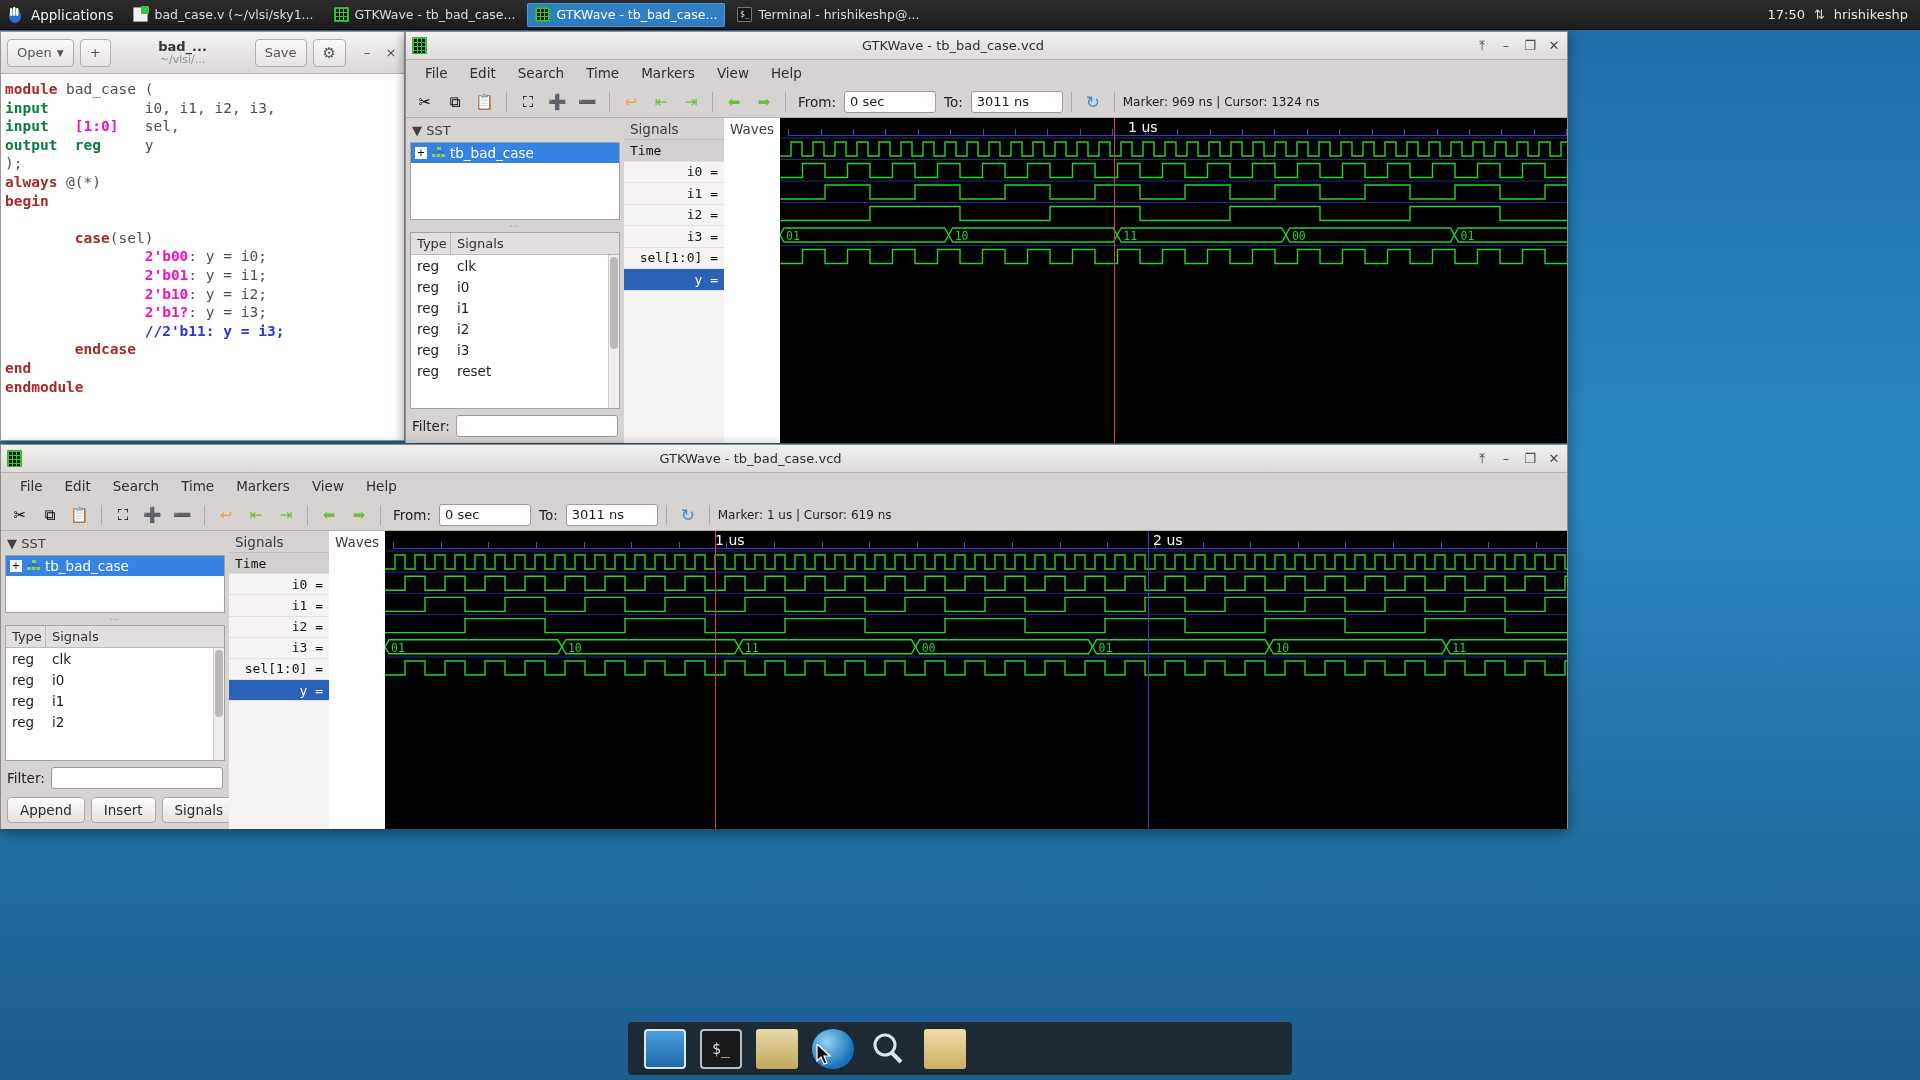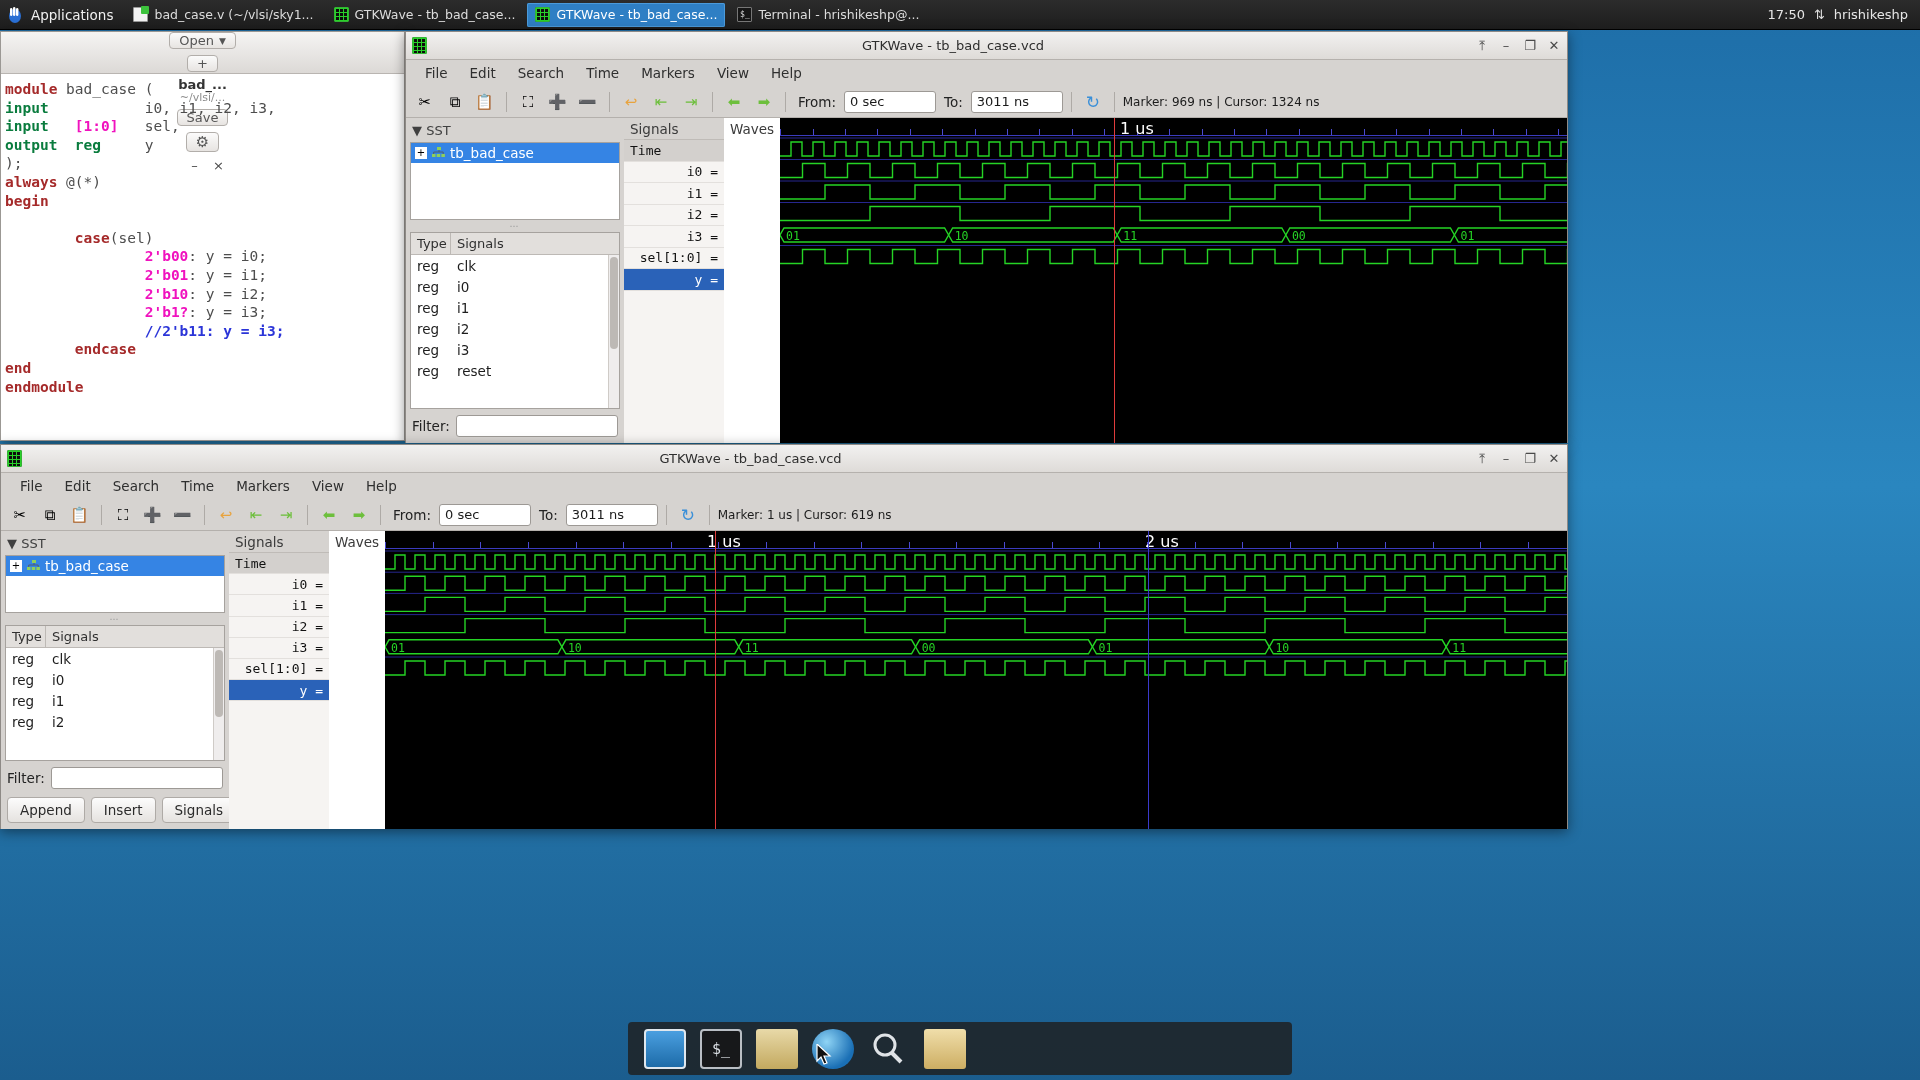--- a/index.html
+++ b/index.html
@@ -64,21 +64,20 @@
   .win-title .t { flex:1 1 auto; text-align:center; font-weight:normal;}
   .wbtns { display:flex; gap:10px; align-items:center; color:#4a4a4a; font-size:13px; }
   .wbtn { width:14px;height:14px; display:flex; align-items:center; justify-content:center; cursor:default;}
 
   
   #gedit { left:0px; top:31px; width:405px; height:410px; background:#fff; border:1px solid #9b9894;}
   #gedit .hdr {
     height:42px; display:flex; align-items:center; gap:6px; padding:0 6px;
     background:linear-gradient(180deg,#f5f4f3 0%, #dcd9d6 100%);
     border-bottom:1px solid #b9b5b1;
-    flex-direction:column;
   }
   .g-btn {
     border:1px solid #b2aeaa; background:linear-gradient(180deg,#fbfbfb,#e7e4e1);
     border-radius:4px; height:28px; display:flex; align-items:center; justify-content:center;
     padding:0 9px; color:#555; font-size:13px; gap:5px;
   }
   .g-title { flex:1 1 auto; text-align:center; line-height:1.05; }
   .g-title .n { font-weight:bold; color:#333; font-size:13px; }
   .g-title .p { color:#8d8d8d; font-size:11px; }
   .gear { font-size:15px; color:#555; }
@@ -142,21 +141,21 @@
   .pane-signals { background:#d6d3d0; display:flex; flex-direction:column; }
   .pane-signals .cap, .pane-waves .cap { font-size:13.5px; color:#3a3a3a; padding:3px 6px 2px 6px; }
   .sig-names { background:#f6f4f2; border-top:1px solid #bfbbb7; flex:1 1 auto; }
   .sname { text-align:right; padding:2.5px 6px; font-family:"DejaVu Sans Mono", monospace; font-size:13px; color:#121212;
            border-bottom:1px solid #e3e0dd; }
   .sname.time { text-align:left; background:#d3d0cd; font-weight:normal; }
   .sname.sel { background:#2a62b8; color:#fff; }
 
   .pane-waves { background:#ffffff; flex:1 1 auto; display:flex; flex-direction:row; overflow:hidden;}
   .wave-canvas { background:#000; position:relative; flex:1 1 auto; overflow:hidden;}
-  .wave-ruler { position:absolute; left:0; right:0; top:0; height:18px; color:#fff; font-size:16px;
+  .wave-ruler { position:absolute; left:8px; right:0; top:0; height:18px; color:#fff; font-size:14px;
                 font-family:"DejaVu Sans", sans-serif;border-radius:7px;}
   .ruler-line { position:absolute; left:0; right:0; bottom:0; height:1px; background:#3b3bbf; }
   .rtick { position:absolute; bottom:1px; width:1px; height:6px; background:#4a4ad0; }
   .rlabel { position:absolute; top:1px; white-space:nowrap; }
   .marker { position:absolute; top:0; bottom:0; width:1px; }
   .marker.red { background:#e03c3c; }
   .marker.blue { background:#3a3acb; }
   .busrow { position:absolute; left:0; right:0; }
   .busval { position:absolute; color:#25d425; font-family:"DejaVu Sans Mono", monospace; font-size:11.5px; top:1px;}
   .hscroll { height:13px; background:#efeded; border-top:1px solid #c4c0bc; position:relative;}

